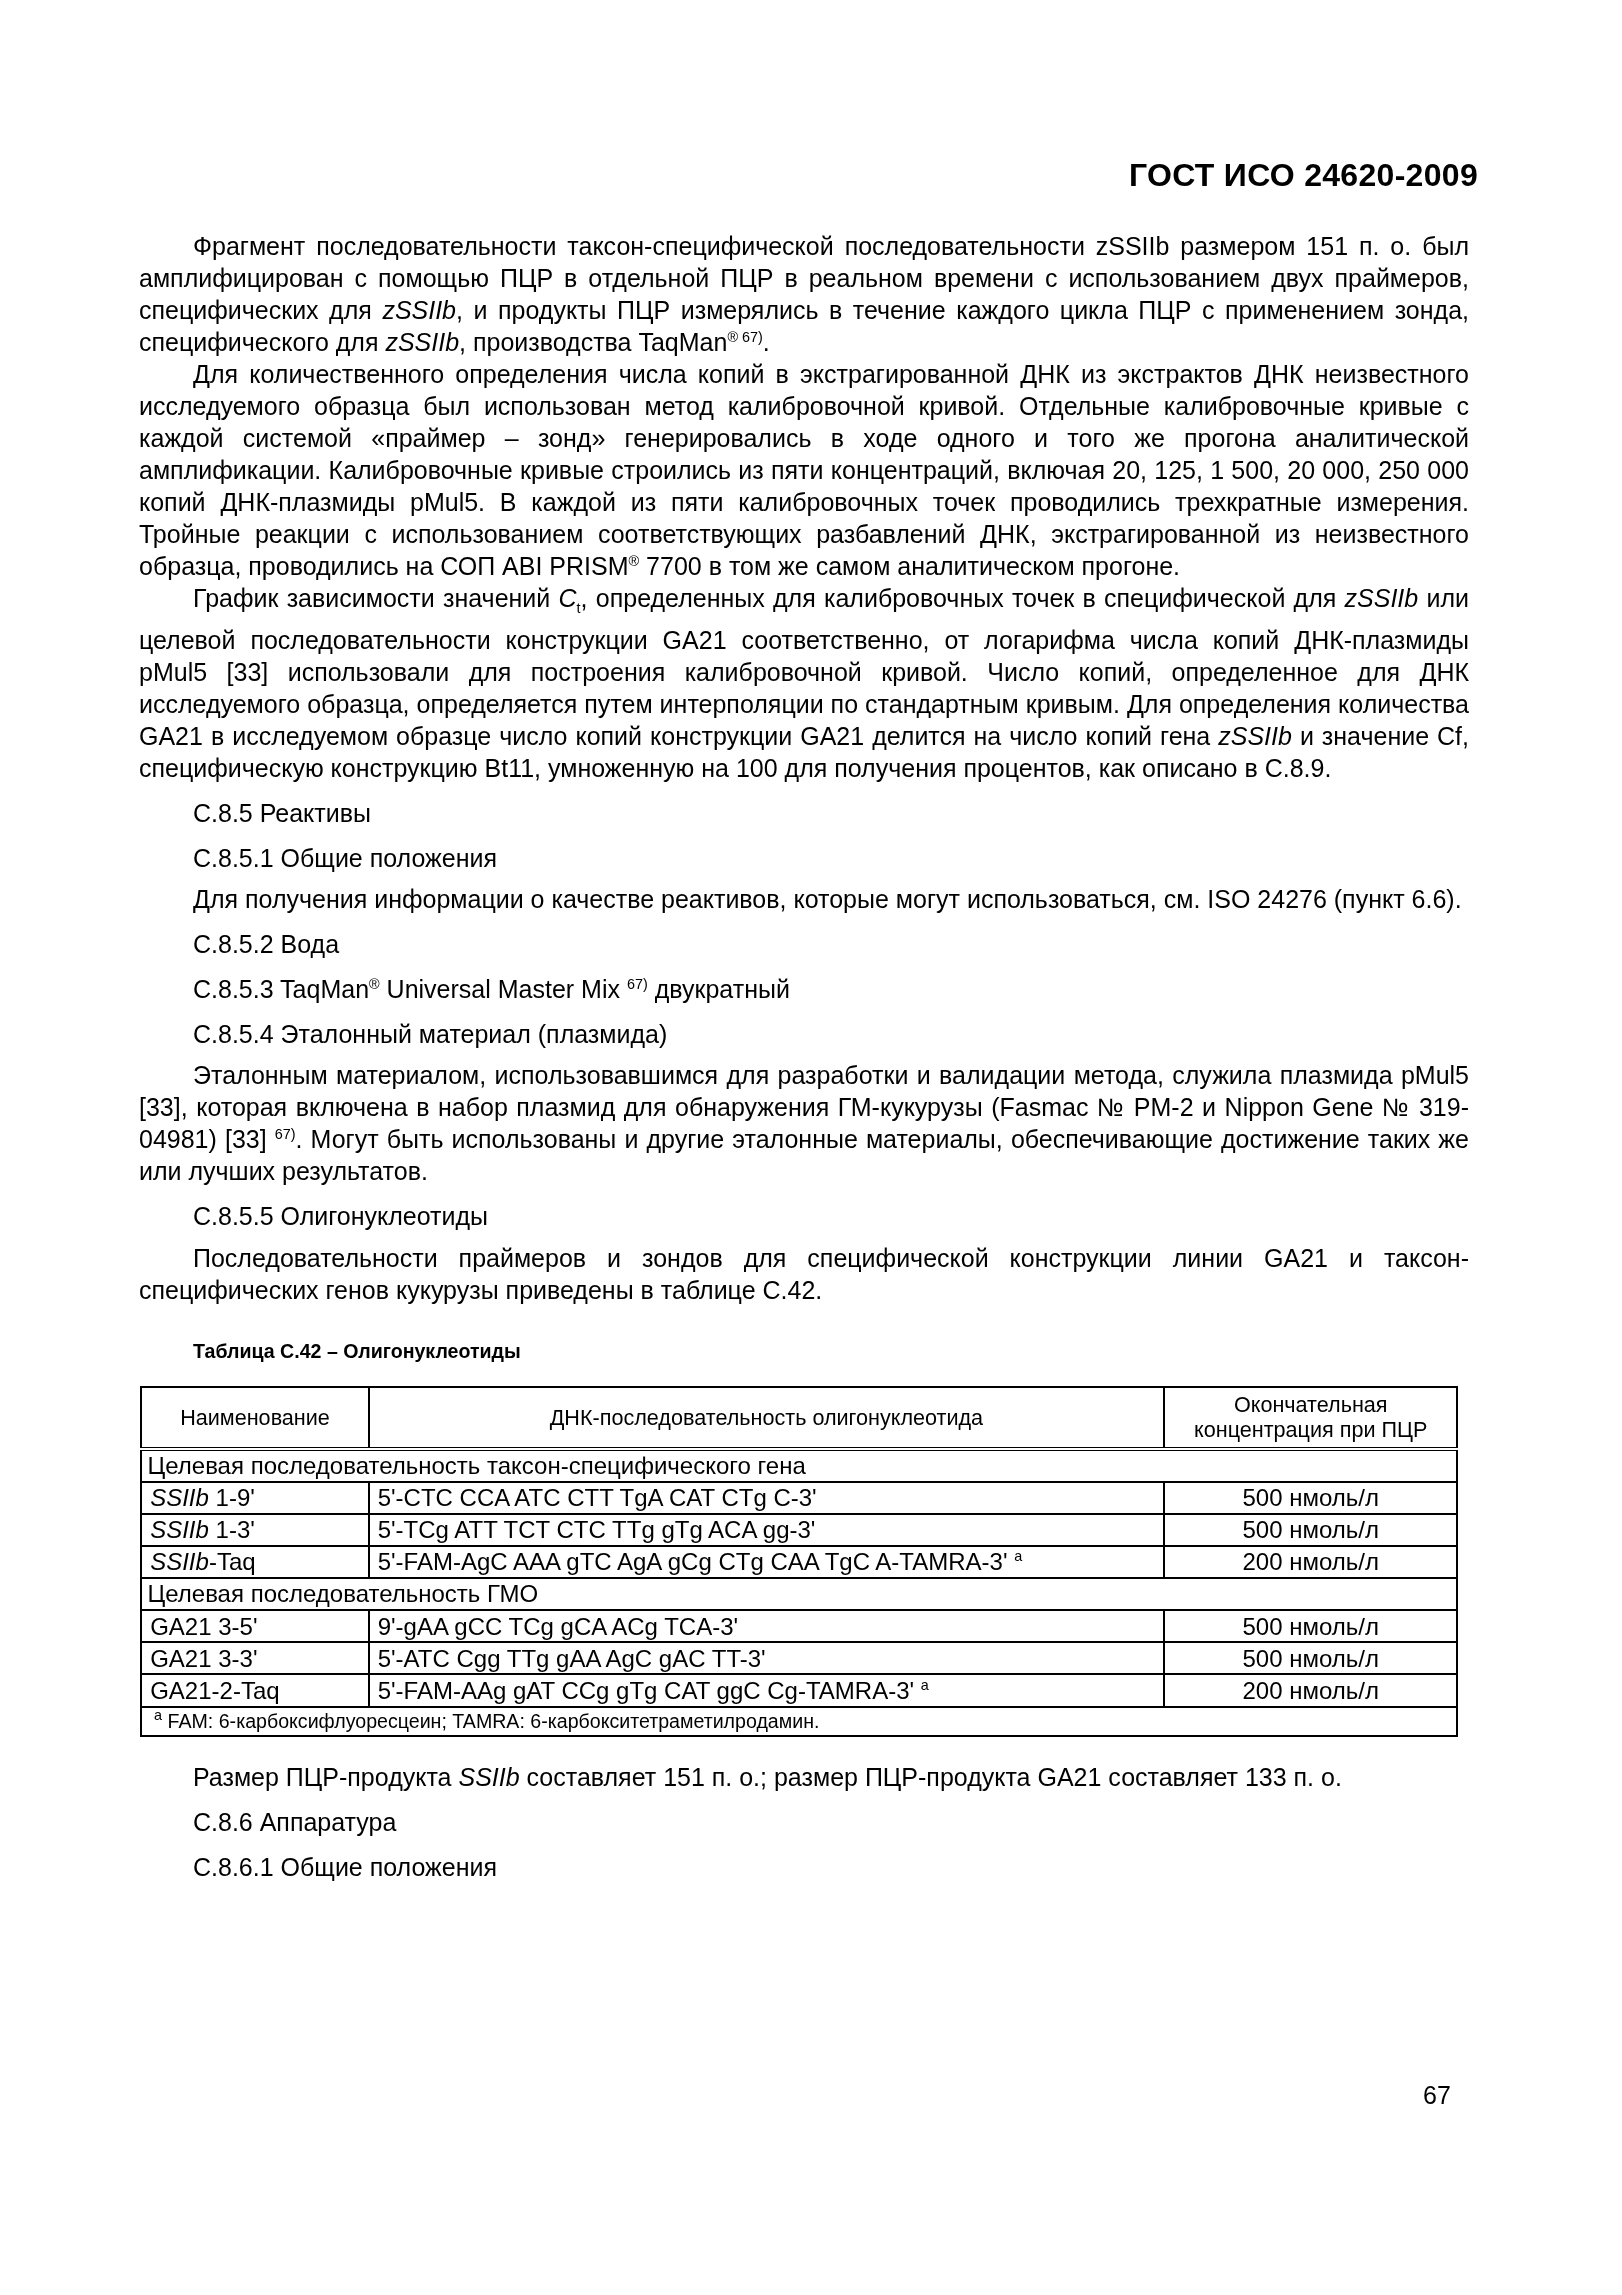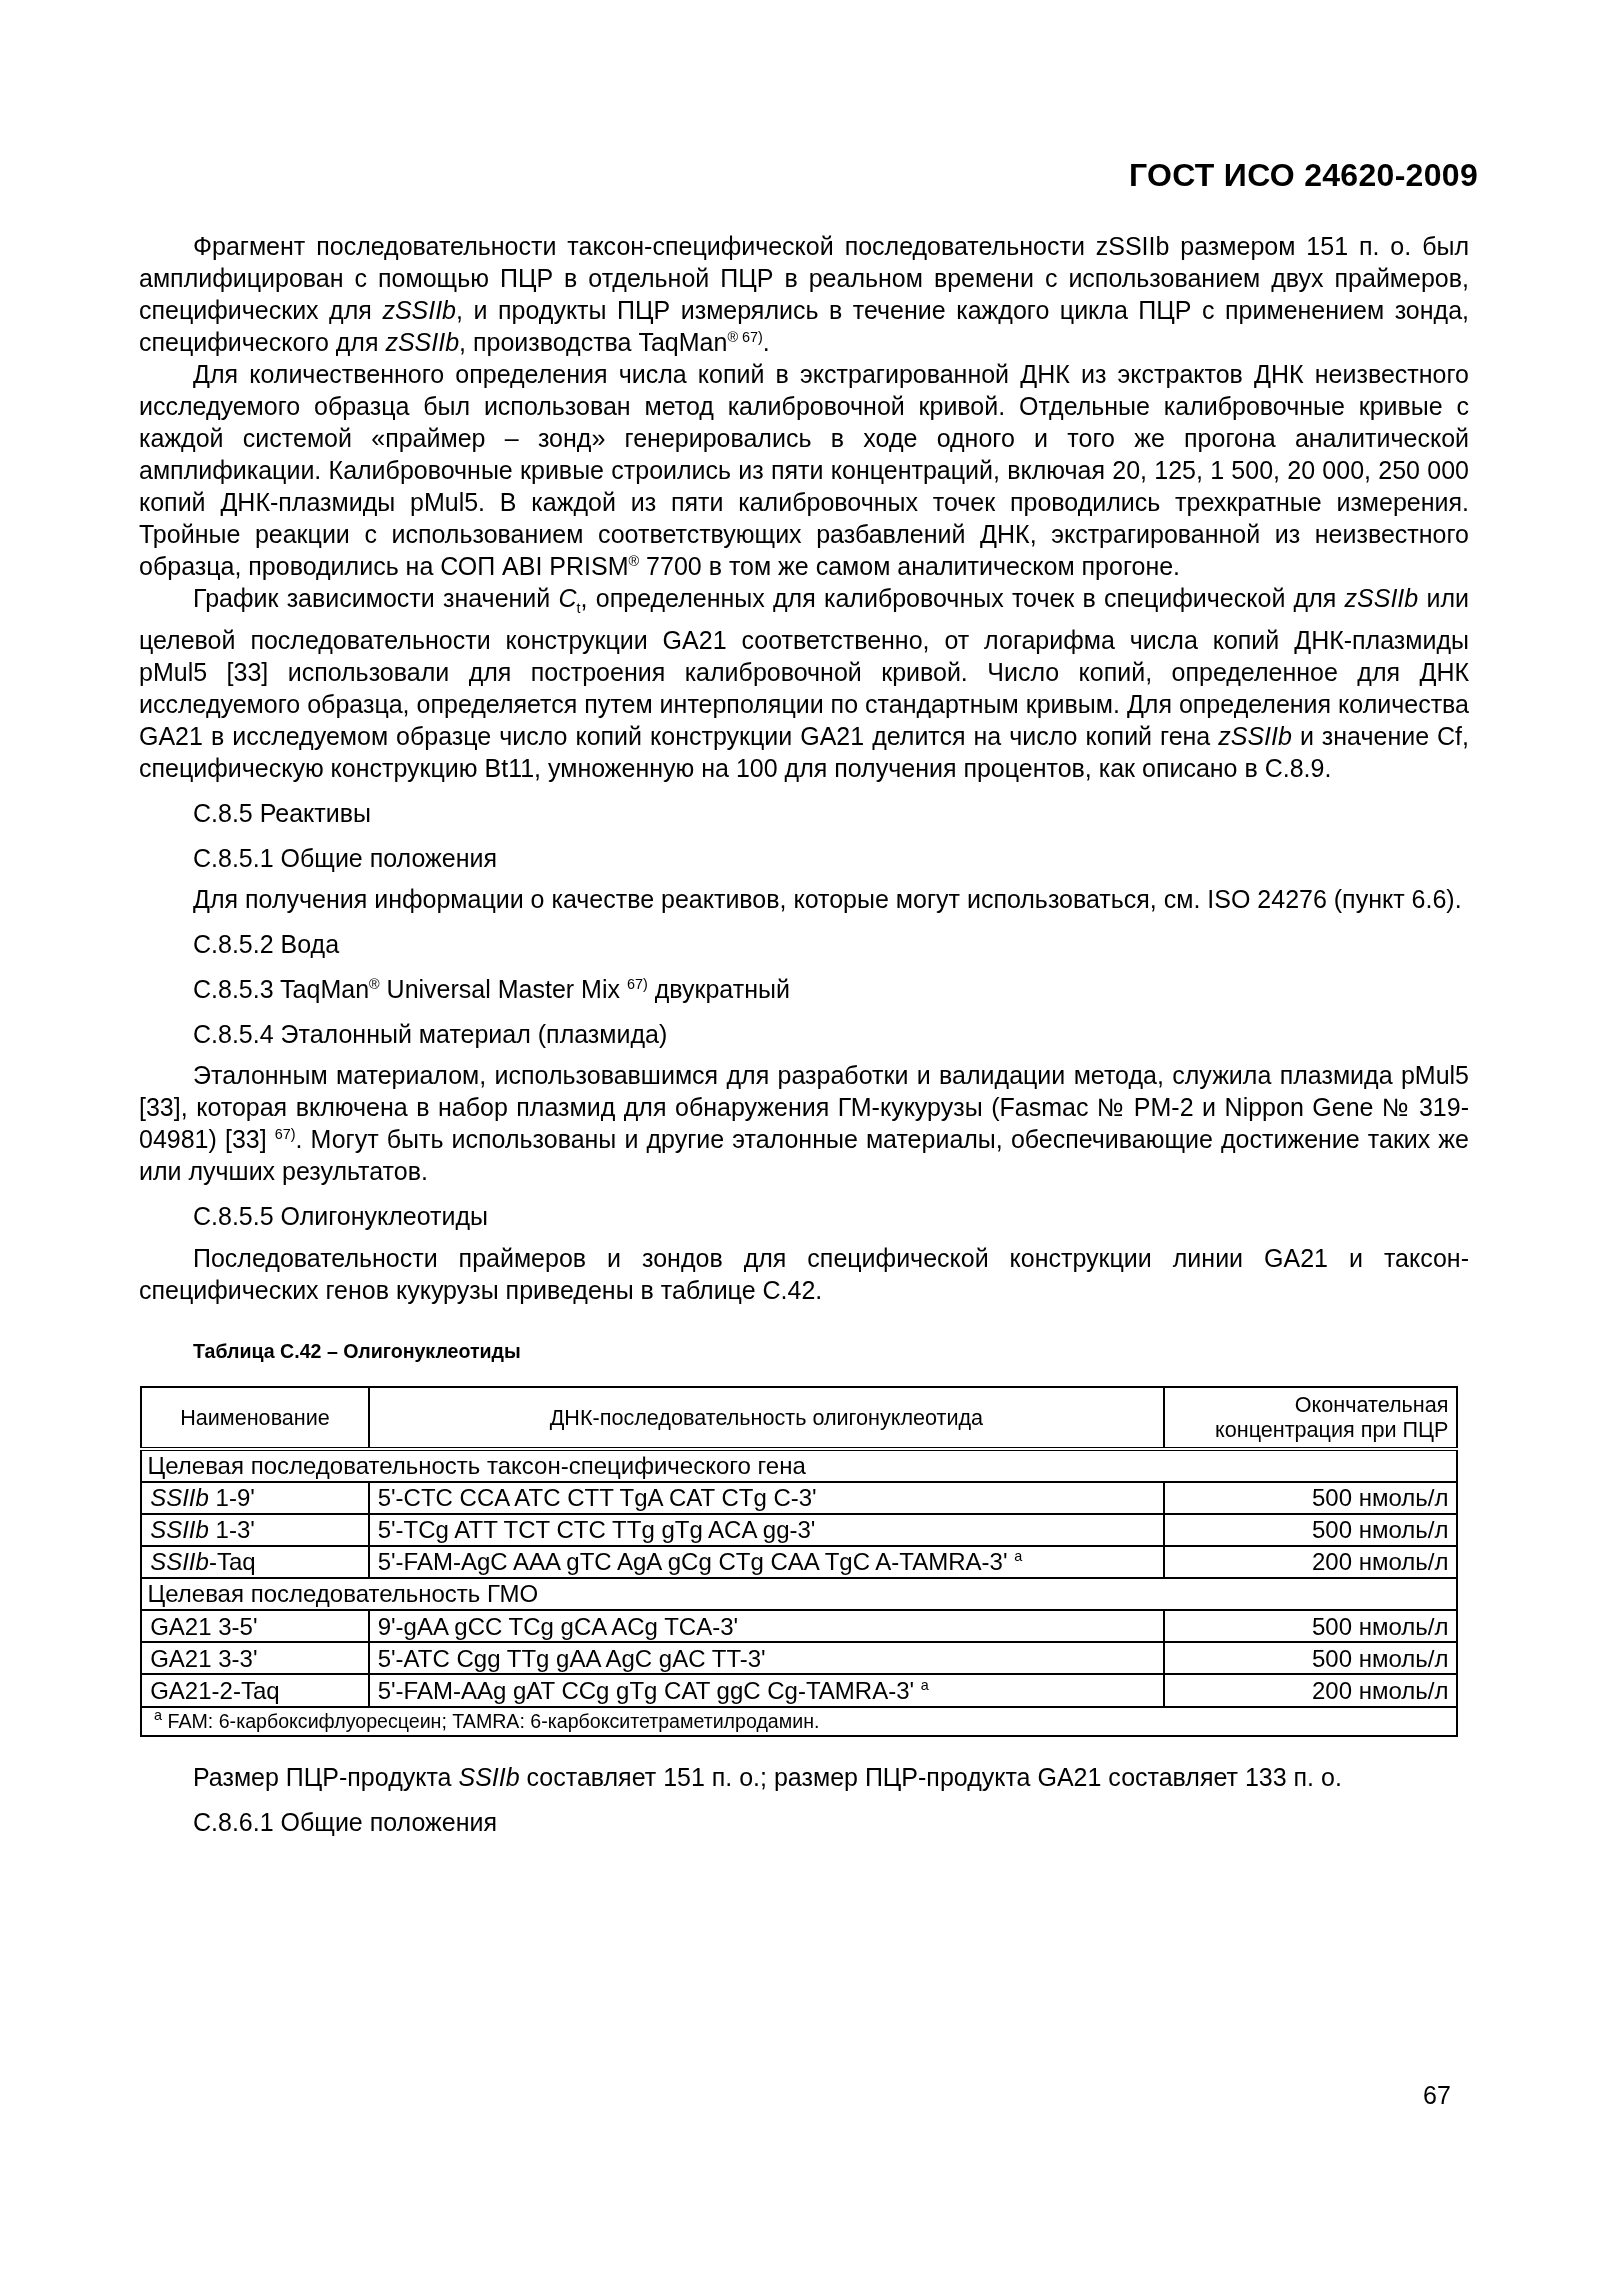--- a/index.html
+++ b/index.html
@@ -11,21 +11,21 @@
   .h { font-weight: normal; margin-top: 13px; margin-bottom: 9.2px; text-indent: 54px; }
   sup { font-size: 14.4px; line-height: 0; vertical-align: super; }
   i { font-style: italic; }
   .tcap { font-weight: bold; font-size: 19.6px; margin-top: 29px; margin-bottom: 19.6px; text-indent: 54px; }
   table { border-collapse: collapse; width: 1318px; margin-left: 1.3px; font-size: 24px; }
   td, th { border: 2px solid #000; padding: 1.3px 7.9px; vertical-align: middle; font-weight: normal; line-height: 27.5px; }
   th { font-size: 21.6px; text-align: center; height: 56px; line-height: 25px; }
   thead tr { border-bottom: 4.6px double #000; }
   .c1 { width: 211px; }
   .c2 { width: 790px; }
-  .c3 { width: 278px; text-align: right; }
+  .c3 { width: 278px; text-align: center; }
   .group td { padding-left: 5.2px; }
   .note td { font-size: 19.6px; padding-left: 11.8px; line-height: 25px; }
   .after { margin-top: 23.6px; }
   .pagenum { position: absolute; left: 1423px; top: 2081px; font-size: 25px; }
 </style>
 </head>
 <body>
 
 <div class="page">
 
@@ -101,19 +101,20 @@
           <td class="c3">200 нмоль/л</td>
         </tr>
         <tr class="note">
           <td colspan="3"><sup>a</sup><span> FAM: 6-карбоксифлуоресцеин; TAMRA: 6-карбокситетраметилродамин.</span></td>
         </tr>
       </tbody>
     </table>
 
     <p class="after"><span>Размер ПЦР-продукта </span><i>SSIIb</i><span> составляет 151 п. о.; размер ПЦР-продукта GA21 составляет 133 п. о.</span></p>
 
+    <div class="h">C.8.6 Аппаратура</div>
     <div class="h">C.8.6.1 Общие положения</div>
 
   </div>
 
   <div class="pagenum">67</div>
 </div>
 
 
 </body></html>

